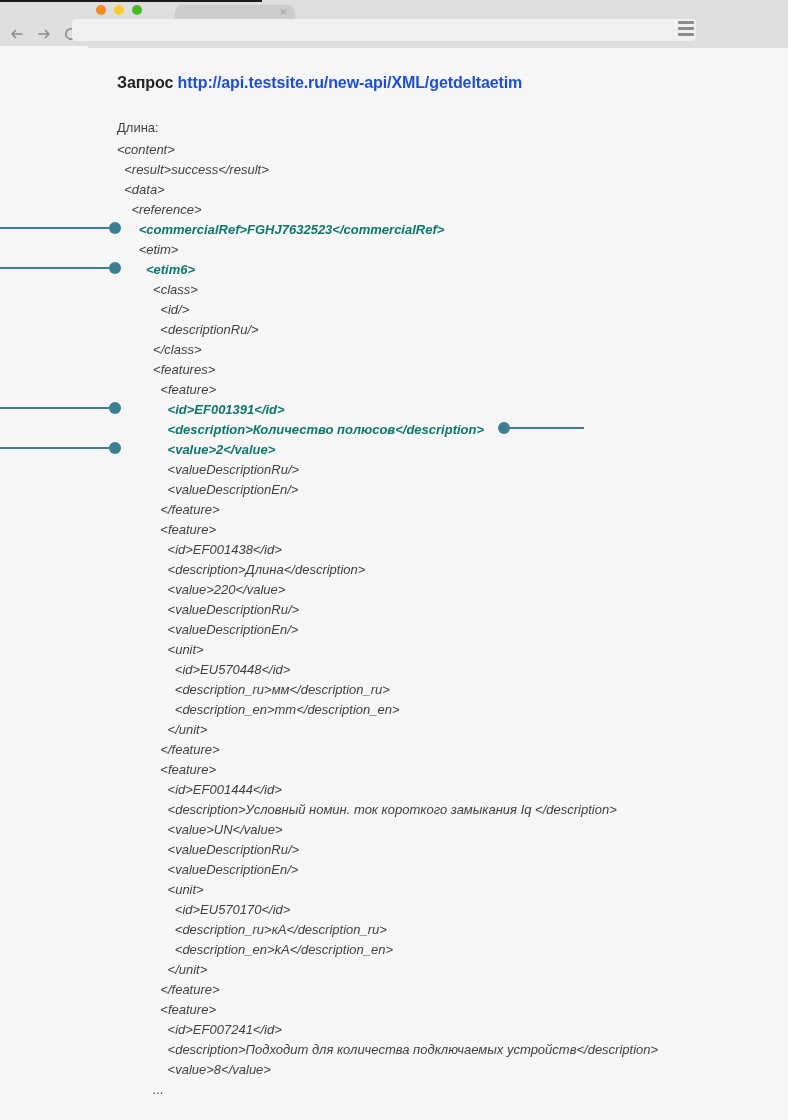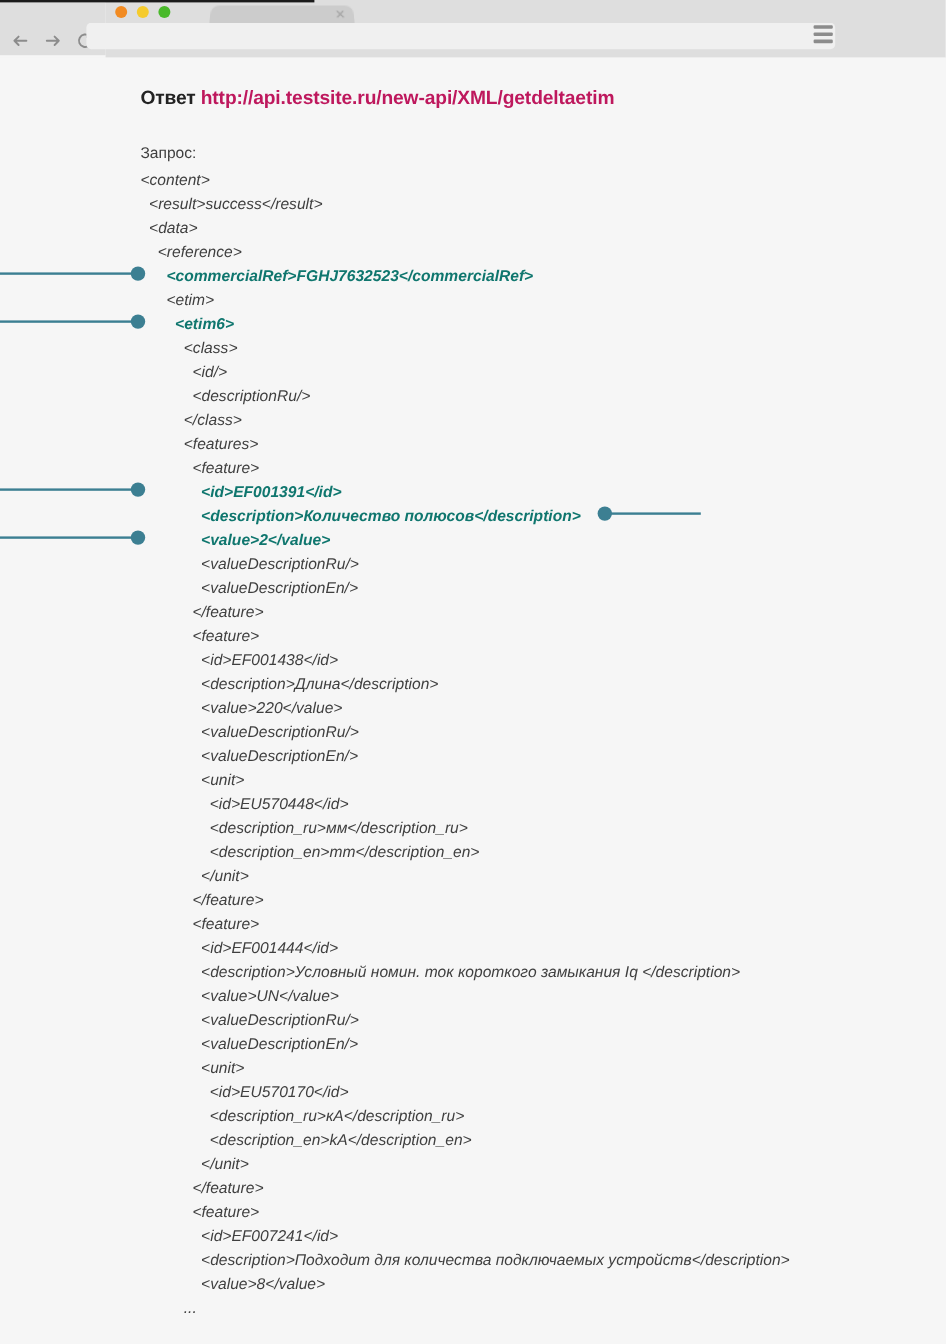--- a/index.html
+++ b/index.html
@@ -132,21 +132,21 @@
     position: absolute;
     left: 117px;
     top: 26px;
     font-size: 16px;
     font-weight: bold;
     color: #232323;
     white-space: nowrap;
     letter-spacing: -0.1px;
   }
   #heading .url {
-    color: #be185d;
+    color: #1d4ed8;
     margin-top: 36px;
   }
 
   #answer-label {
     position: absolute;
     left: 117px;
     top: 72px;
     font-size: 13px;
     color: #3f3f3f;
   }
@@ -238,24 +238,24 @@
   <div id="menu-button">
     <span></span>
     <span></span>
     <span></span>
   </div>
 </div>
 
 <div id="page">
 
   <div id="heading">
-    <span>Ответ </span><span class="url">http://api.testsite.ru/new-api/XML/getdeltaetim</span>
-  </div>
-
-  <div id="answer-label">Запрос:</div>
+    <span>Запрос </span><span class="url">http://api.testsite.ru/new-api/XML/getdeltaetim</span>
+  </div>
+
+  <div id="answer-label">Длина:</div>
 
   <div id="xml-block"><div class="xline">&lt;content&gt;</div><div class="xline">  &lt;result&gt;success&lt;/result&gt;</div><div class="xline">  &lt;data&gt;</div><div class="xline">    &lt;reference&gt;</div><div class="xline hl">      &lt;commercialRef&gt;FGHJ7632523&lt;/commercialRef&gt;</div><div class="xline">      &lt;etim&gt;</div><div class="xline hl">        &lt;etim6&gt;</div><div class="xline">          &lt;class&gt;</div><div class="xline">            &lt;id/&gt;</div><div class="xline">            &lt;descriptionRu/&gt;</div><div class="xline">          &lt;/class&gt;</div><div class="xline">          &lt;features&gt;</div><div class="xline">            &lt;feature&gt;</div><div class="xline hl">              &lt;id&gt;EF001391&lt;/id&gt;</div><div class="xline hl">              &lt;description&gt;Количество полюсов&lt;/description&gt;</div><div class="xline hl">              &lt;value&gt;2&lt;/value&gt;</div><div class="xline">              &lt;valueDescriptionRu/&gt;</div><div class="xline">              &lt;valueDescriptionEn/&gt;</div><div class="xline">            &lt;/feature&gt;</div><div class="xline">            &lt;feature&gt;</div><div class="xline">              &lt;id&gt;EF001438&lt;/id&gt;</div><div class="xline">              &lt;description&gt;Длина&lt;/description&gt;</div><div class="xline">              &lt;value&gt;220&lt;/value&gt;</div><div class="xline">              &lt;valueDescriptionRu/&gt;</div><div class="xline">              &lt;valueDescriptionEn/&gt;</div><div class="xline">              &lt;unit&gt;</div><div class="xline">                &lt;id&gt;EU570448&lt;/id&gt;</div><div class="xline">                &lt;description_ru&gt;мм&lt;/description_ru&gt;</div><div class="xline">                &lt;description_en&gt;mm&lt;/description_en&gt;</div><div class="xline">              &lt;/unit&gt;</div><div class="xline">            &lt;/feature&gt;</div><div class="xline">            &lt;feature&gt;</div><div class="xline">              &lt;id&gt;EF001444&lt;/id&gt;</div><div class="xline">              &lt;description&gt;Условный номин. ток короткого замыкания Iq &lt;/description&gt;</div><div class="xline">              &lt;value&gt;UN&lt;/value&gt;</div><div class="xline">              &lt;valueDescriptionRu/&gt;</div><div class="xline">              &lt;valueDescriptionEn/&gt;</div><div class="xline">              &lt;unit&gt;</div><div class="xline">                &lt;id&gt;EU570170&lt;/id&gt;</div><div class="xline">                &lt;description_ru&gt;кА&lt;/description_ru&gt;</div><div class="xline">                &lt;description_en&gt;kA&lt;/description_en&gt;</div><div class="xline">              &lt;/unit&gt;</div><div class="xline">            &lt;/feature&gt;</div><div class="xline">            &lt;feature&gt;</div><div class="xline">              &lt;id&gt;EF007241&lt;/id&gt;</div><div class="xline">              &lt;description&gt;Подходит для количества подключаемых устройств&lt;/description&gt;</div><div class="xline">              &lt;value&gt;8&lt;/value&gt;</div><div class="xline">          ...</div></div>
 
 <div class="callout" style="top: 174px; left: 0px; width: 121px;">
       <div class="line" style="left: 0px; width: 112px;"></div>
       <div class="knob" style="left: 109px;"></div>
     </div>
     <div class="callout" style="top: 214px; left: 0px; width: 121px;">
       <div class="line" style="left: 0px; width: 112px;"></div>
       <div class="knob" style="left: 109px;"></div>

